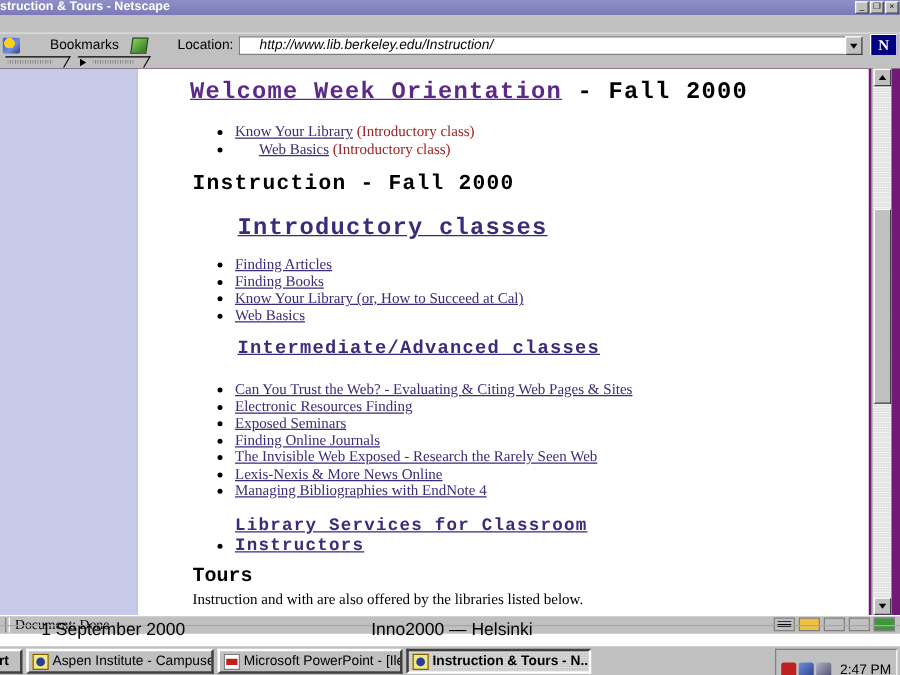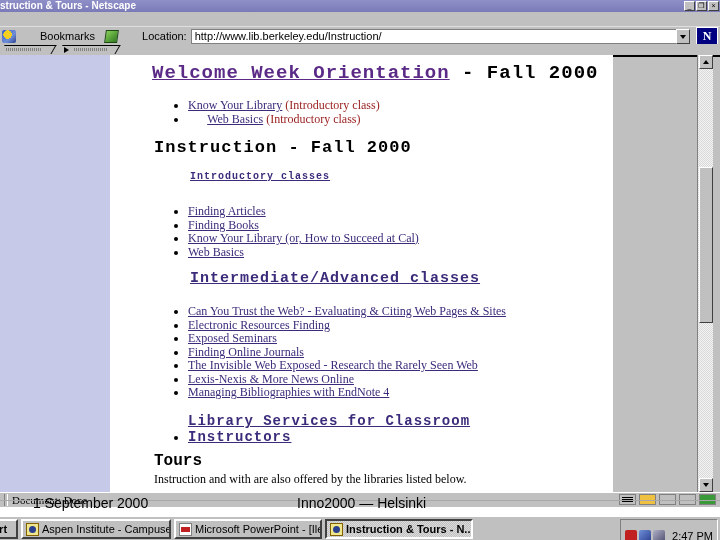--- a/index.html
+++ b/index.html
@@ -122,24 +122,25 @@
     flex: 1;
     height: 15px;
     margin-left: 4px;
     margin-right: 0px;
     background: #ffffff;
     border: 1px solid #808080;
     border-right: none;
     box-sizing: border-box;
     font-size: 11px;
     line-height: 13px;
-    padding-left: 3px;
+    padding-left: 16px;
     color: #000;
     white-space: nowrap;
     overflow: hidden;
+    font-style: italic;
   }
   #url-dropdown {
     width: 14px; height: 15px;
     background: #c0c0c0;
     border: 1px solid #ffffff;
     border-right-color: #404040;
     border-bottom-color: #404040;
     box-sizing: border-box;
     position: relative;
     margin-right: 6px;
@@ -198,23 +199,23 @@
     width: 0; height: 0;
     border-top: 3px solid transparent;
     border-bottom: 3px solid transparent;
     border-left: 5px solid #000;
   }
 
   
   #content-area {
     position: absolute;
     left: 0; top: 55px;
-    width: 613px;
+    width: 720px;
     height: 437px;
-    background: #bef264;
+    background: #701a75;
     overflow: hidden;
   }
   
   #slide-backdrop {
     position: absolute;
     left: 0; top: 0;
     width: 110px; height: 437px;
     background: #c7c9e8;
   }
   #page-body {
@@ -513,21 +514,21 @@
         <li>
           <a class="lnk" href="#">Know Your Library</a><span class="note"> (Introductory class)</span>
         </li>
         <li>
           <a class="lnk" href="#">Web Basics</a><span class="note"> (Introductory class)</span>
         </li>
       </ul>
 
       <div class="mono-head" style="position:absolute; left:44px; top:83px; font-size:17px; color:#000; letter-spacing:1px;">Instruction - Fall 2000</div>
 
-      <div class="mono-head" style="position:absolute; left:80px; top:116px; font-size:10px; color:#3b2b7a; text-decoration:underline; letter-spacing:1px;">Introductory classes</div>
+      <div class="mono-head" style="position:absolute; left:80px; top:116px; font-size:19px; color:#3b2b7a; text-decoration:underline; letter-spacing:1px;">Introductory classes</div>
 
       <ul class="bul" style="position:absolute; left:48px; top:150px;">
         <li><a class="lnk" href="#">Finding Articles</a></li>
         <li><a class="lnk" href="#">Finding Books</a></li>
         <li><a class="lnk" href="#">Know Your Library (or, How to Succeed at Cal)</a></li>
         <li><a class="lnk" href="#">Web Basics</a></li>
       </ul>
 
       <div class="mono-head" style="position:absolute; left:80px; top:215px; font-size:15px; color:#3b2b7a; text-decoration:underline; letter-spacing:1px;">Intermediate/Advanced classes</div>
 

